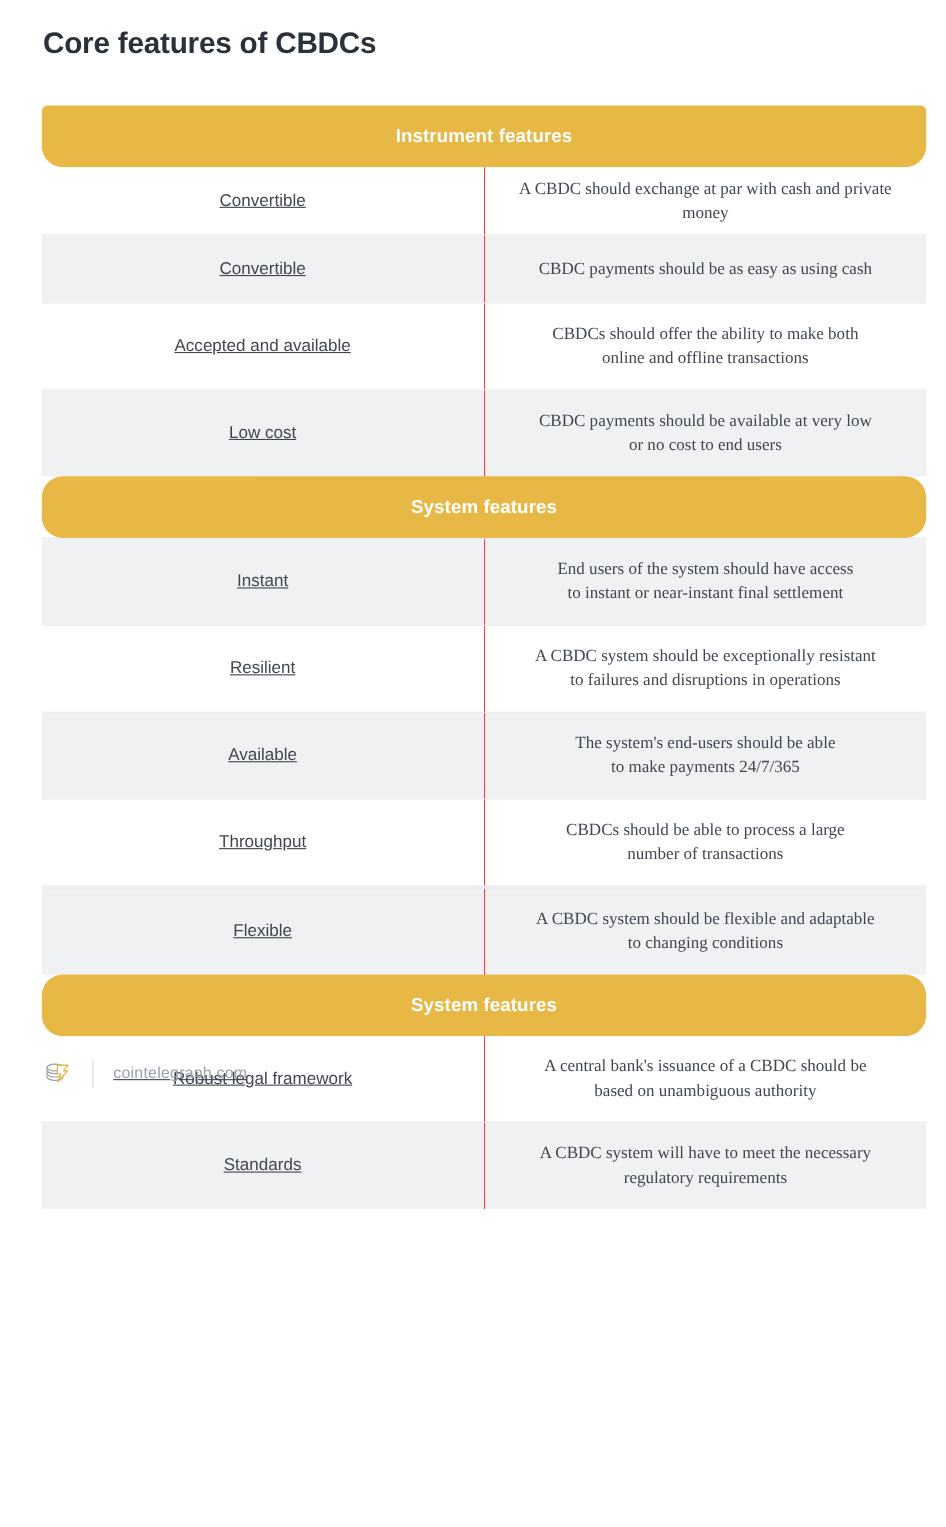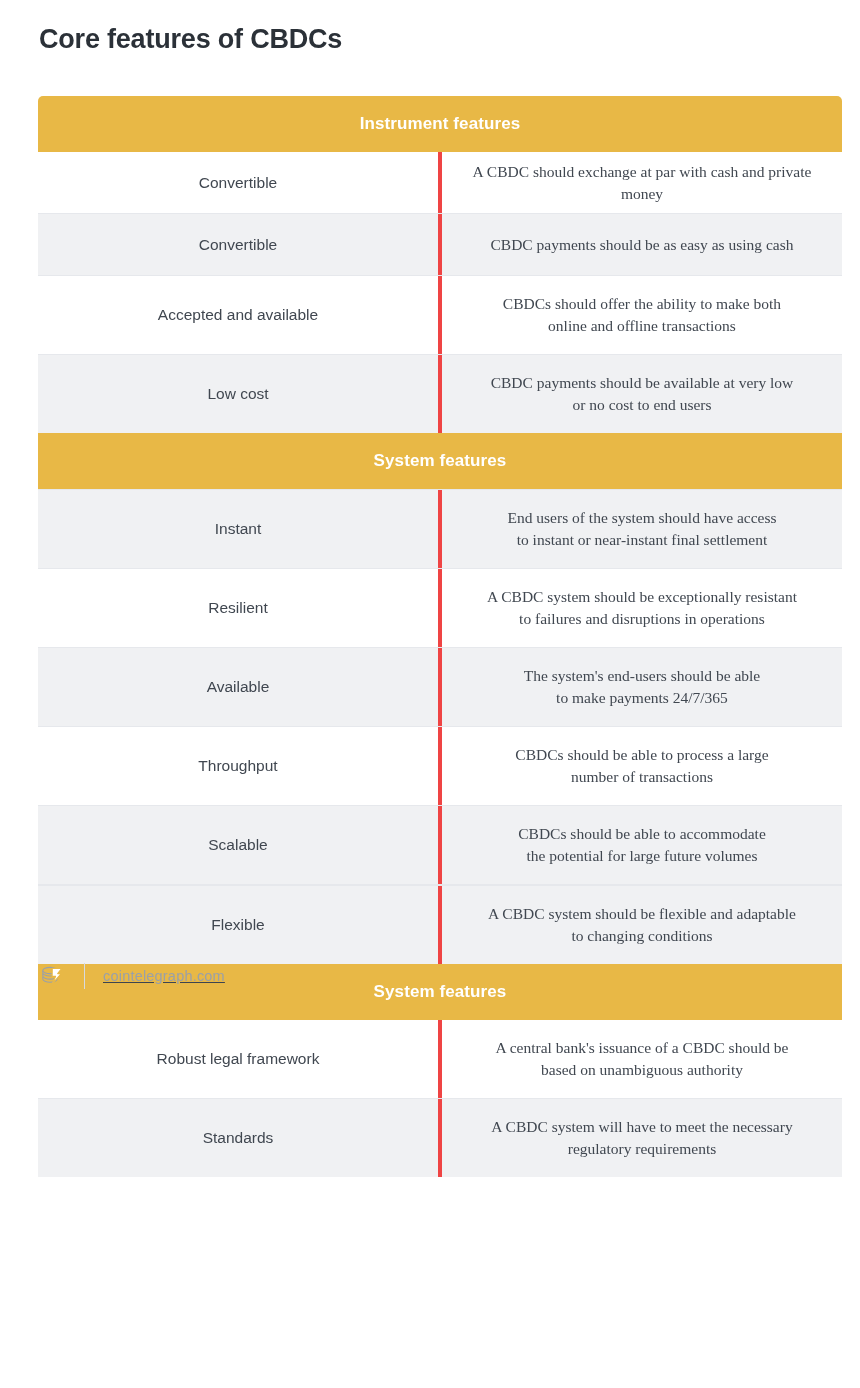--- a/index.html
+++ b/index.html
@@ -47,37 +47,39 @@
 
   .section-head td {
     background: #e8b846;
     color: #ffffff;
     font-size: 17px;
     font-weight: bold;
     text-align: center;
     height: 56px;
     padding: 0;
     letter-spacing: 0.1px;
+    border-radius: 19px;
   }
   .section-head.first td {
     border-top-left-radius: 5px;
     border-top-right-radius: 5px;
   }
 
   .data-row td {
     padding: 0 10px;
     text-align: center;
     vertical-align: middle;
     font-size: 15.5px;
     line-height: 22px;
     color: #404750;
   }
   .data-row .label-cell {
     width: 257px;
-    border-right: 4px solid #ef4444;
+    border-right: 1px solid #ef4444;
+    text-decoration: underline;
   }
   .data-row .desc-cell {
     width: 527px;
   }
   .data-row.zebra td {
     background: #f0f1f3;
   }
   .data-row.plain td {
     background: #ffffff;
   }
@@ -206,27 +208,20 @@
         </tr>
         <tr class="data-row plain h2">
           <td class="label-cell">Throughput</td>
           <td class="desc-cell">
             <span class="desc-line">CBDCs should be able to process a large</span>
             <span class="desc-line">number of transactions</span>
           </td>
         </tr>
         <tr class="row-sep">
           <td colspan="2"></td>
-        </tr>
-        <tr class="data-row zebra h2">
-          <td class="label-cell">Scalable</td>
-          <td class="desc-cell">
-            <span class="desc-line">CBDCs should be able to accommodate</span>
-            <span class="desc-line">the potential for large future volumes</span>
-          </td>
         </tr>
         <tr class="row-sep">
           <td colspan="2"></td>
         </tr>
         <tr class="row-sep">
           <td colspan="2"></td>
         </tr>
         <tr class="data-row zebra h2">
           <td class="label-cell">Flexible</td>
           <td class="desc-cell">

